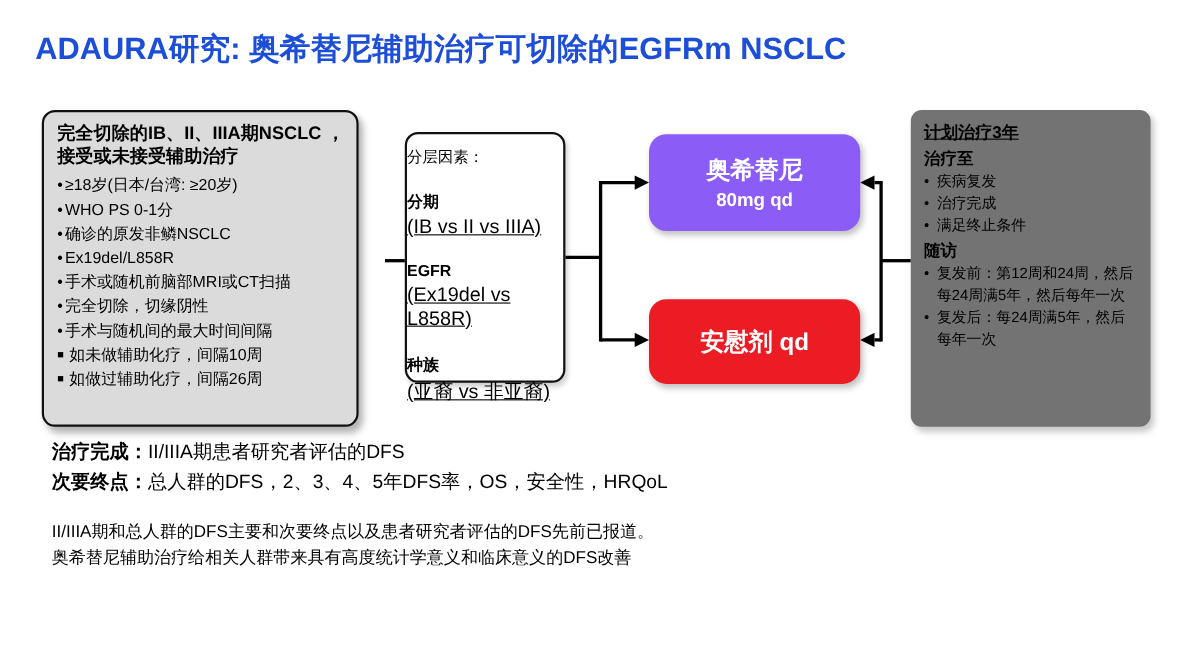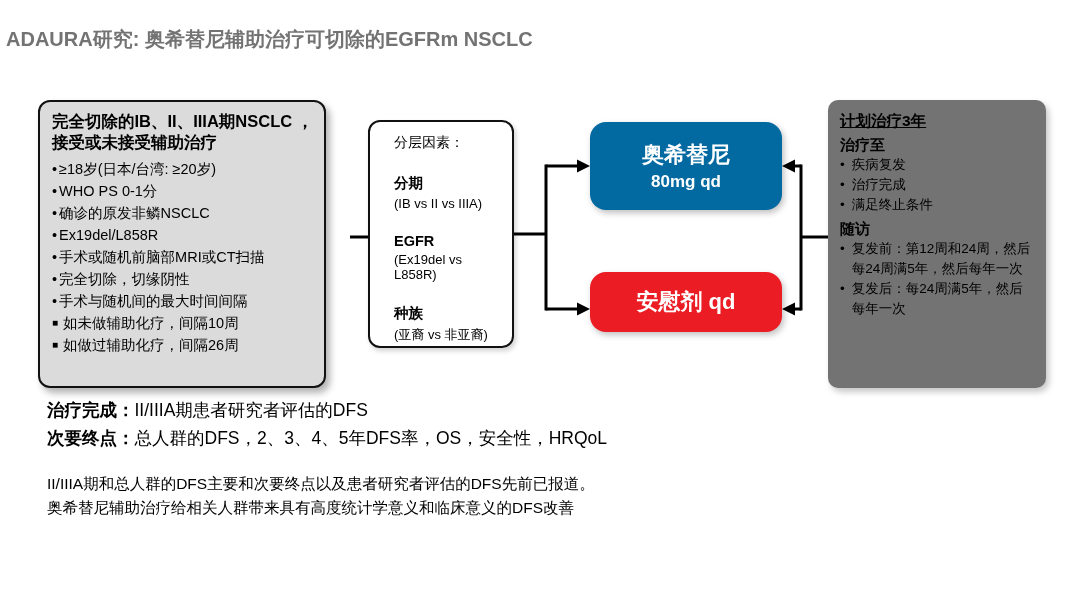--- a/index.html
+++ b/index.html
@@ -1,52 +1,52 @@
 <!DOCTYPE html>
 <html><head>
 <meta charset="utf-8">
 <style>
   * { margin:0; padding:0; box-sizing:border-box; }
   html,body { background:#ffffff; }
   body { font-family:"Liberation Sans","DejaVu Sans",sans-serif; color:#000; }
   .slide { position:relative; width:1080px; height:608px; background:#fff; overflow:hidden; }
 
-  .title { position:absolute; left:6px; top:26px; font-size:20px; font-weight:bold;
-           color:#737373; white-space:nowrap; }
+  .title { position:absolute; left:32px; top:26px; font-size:28px; font-weight:bold;
+           color:#1d4ed8; white-space:nowrap; }
 
   .connectors { position:absolute; left:0; top:0; pointer-events:none; }
 
   .box { position:absolute; }
 
   
   .elig-box { left:38px; top:100px; width:288px; height:288px; background:#DBDBDB;
               border:2.5px solid #111; border-radius:12px; padding:9px 10px 6px 12px;
               box-shadow:4px 5px 7px rgba(0,0,0,0.30); }
   .elig-header { font-size:16.5px; font-weight:bold; line-height:1.3; margin-bottom:4px; }
   .elig-items { list-style:none; }
   .elig-items li { display:flex; align-items:flex-start; font-size:14.5px; line-height:1.52; }
   .elig-items .mk { flex:0 0 auto; margin-right:2px; }
   .elig-items li.square .mk { font-size:10px; line-height:2.2; margin-right:5px; }
 
   
   .strat-box { left:368px; top:120px; width:146px; height:228px; background:#fff;
-               border:2px solid #111; border-radius:12px; padding:12px 24px;
+               border:2px solid #111; border-radius:12px; padding:12px 0;
                box-shadow:2px 3px 5px rgba(0,0,0,0.18); }
   .strat-title { font-size:14px; margin-bottom:12px; }
   .strat-label { font-size:14.5px; font-weight:bold; margin-top:22px; }
-  .strat-value { font-size:13px; margin-top:3px; }
+  .strat-value { font-size:18px; margin-top:3px;text-decoration:underline; }
 
   
   .arm { color:#fff; font-weight:bold; display:flex; flex-direction:column;
          align-items:center; justify-content:center; border-radius:16px;
          box-shadow:2px 3px 6px rgba(0,0,0,0.25); }
-  .arm-osi { left:590px; top:122px; width:192px; height:88px; background:#0369a1; }
+  .arm-osi { left:590px; top:122px; width:192px; height:88px; background:#8b5cf6; }
   .arm-osi .l1 { font-size:22px; }
   .arm-osi .l2 { font-size:17px; margin-top:2px; }
-  .arm-pbo { left:590px; top:272px; width:192px; height:60px; background:#EB1C24; }
+  .arm-pbo { left:590px; top:272px; width:192px; height:77px; background:#EB1C24; }
   .arm-pbo .l1 { font-size:22px; }
 
   
   .plan-box { left:828px; top:100px; width:218px; height:288px; background:#737373;
               border-radius:10px; padding:11px 10px 8px 12px;
               box-shadow:3px 4px 6px rgba(0,0,0,0.22); }
   .plan-header { font-size:15.5px; font-weight:bold; text-decoration:underline; line-height:1.35; }
   .plan-sub { font-size:15px; font-weight:bold; line-height:1.4; margin-top:2px; }
   .plan-items { list-style:none; }
   .plan-items li { display:flex; align-items:flex-start; font-size:13.5px; line-height:1.5; }

